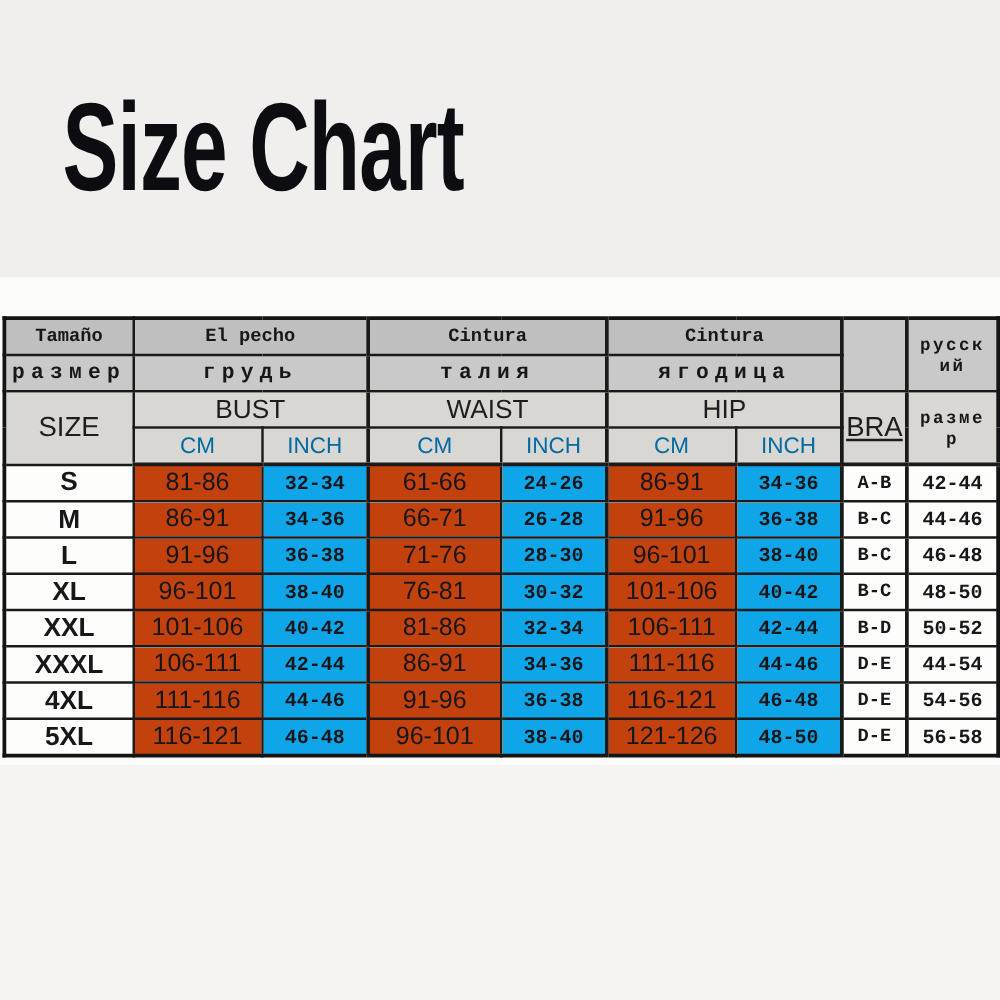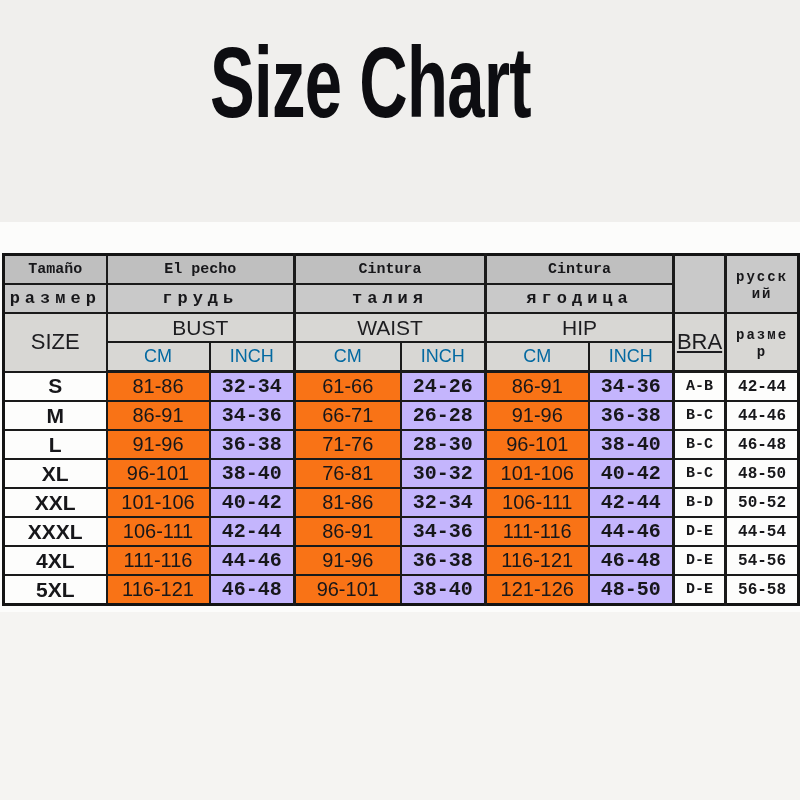--- a/index.html
+++ b/index.html
@@ -3,21 +3,21 @@
 <meta charset="utf-8">
 <style>
   html,body { margin:0; padding:0; }
   body {
     width:800px; height:800px; overflow:hidden;
     background:#f5f4f2;
     font-family:"Liberation Sans", sans-serif;
     color:#17171a;
   }
   .top-area { height:222px; background:#f0efed; }
-  .title-wrap { text-align:center; padding-top:32px; }
+  .title-wrap { text-align:left; padding-top:68px; }
   .title {
     display:inline-block; margin:0; position:relative; left:-29px;
     font-family:"Liberation Sans", sans-serif;
     font-size:100px; font-weight:bold; line-height:1; letter-spacing:-1px;
     color:#0d0d11; transform:scaleX(0.67); white-space:nowrap;
   }
   .band { height:390px; background:#fcfcfb; padding-top:31px; box-sizing:border-box; }
   .bottom-area { height:188px; background:#f5f4f2; }
 
   table.size-chart {
@@ -45,22 +45,22 @@
     font-family:"Liberation Mono",monospace; font-weight:bold;
     font-size:14px; letter-spacing:2px; line-height:1.2;
     text-align:left; vertical-align:top;
     padding:3px 6px 0 6px !important;
     word-break:break-all; white-space:normal !important;
   }
   .ru-col-head  { background:#c9c9c9; }
   .ru-size-head { background:#d8d7d4; }
 
   .d-size { background:#fdfdfc; font-size:21px; font-weight:bold; }
-  .d-cm   { background:#f97316; font-size:20px; }
-  .d-inch { background:#c4b5fd; font-family:"Liberation Mono",monospace; font-weight:bold; font-size:20px; }
+  .d-cm   { background:#c2410c; font-size:20px; }
+  .d-inch { background:#0ea5e9; font-family:"Liberation Mono",monospace; font-weight:bold; font-size:16px; }
   .d-bra  { background:#fdfdfc; font-family:"Liberation Mono",monospace; font-weight:bold; font-size:15px; }
   .d-ru   { background:#fdfdfc; font-family:"Liberation Mono",monospace; font-weight:bold; font-size:16px; }
 </style>
 </head>
 <body>
 
 <div class="top-area">
   <div class="title-wrap">
     <h1 class="title">Size Chart</h1>
   </div>

